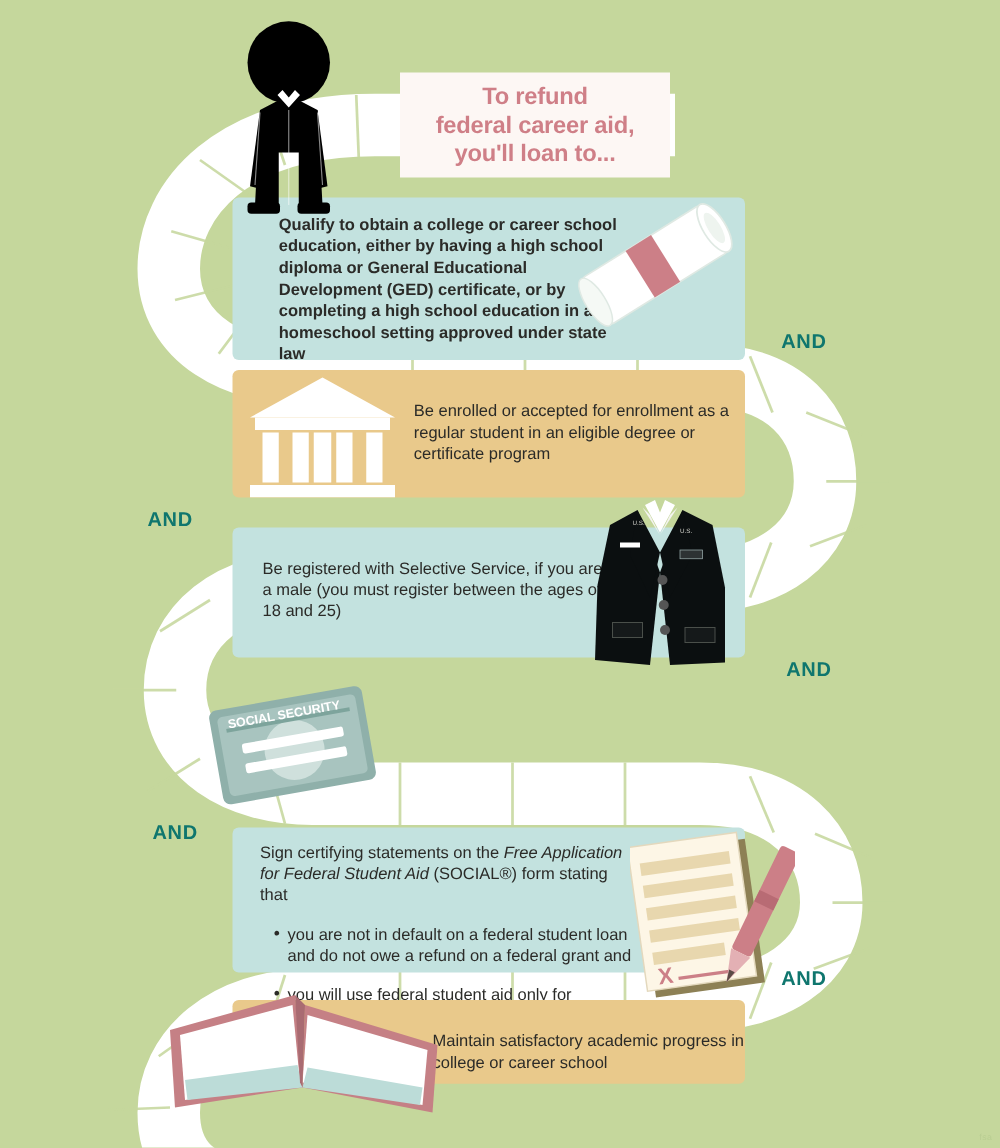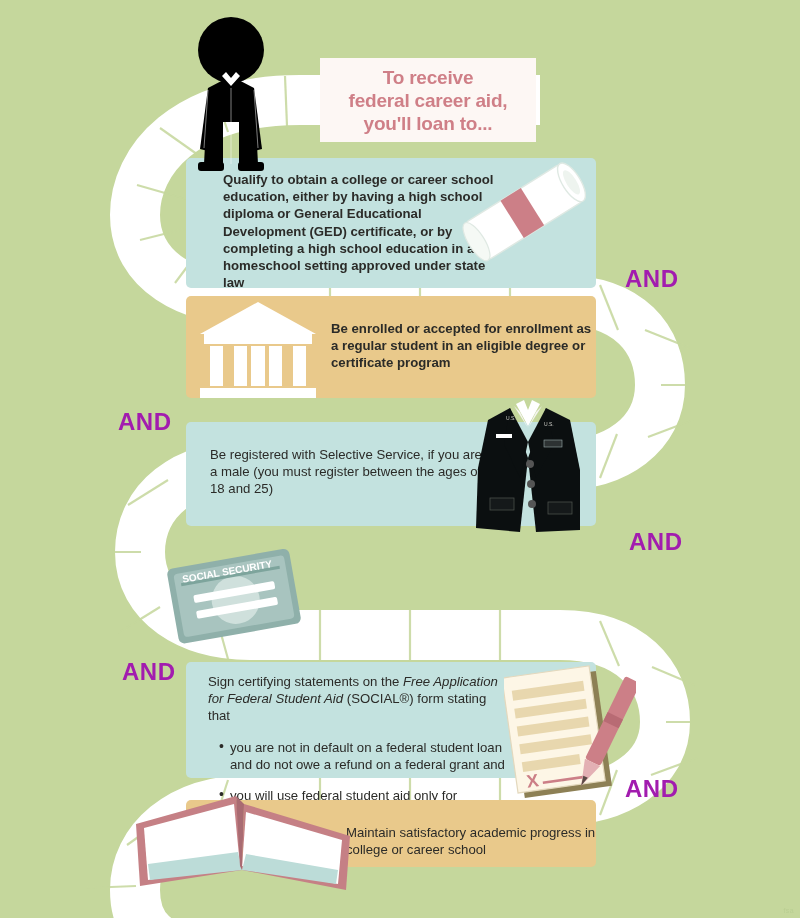--- a/index.html
+++ b/index.html
@@ -48,21 +48,21 @@
   .bullets{margin:0;padding:0 0 0 13px;list-style:none;}
   .bullets li{position:relative;padding-left:9px;margin-top:14px;}
   .bullets li:before{
     content:"\2022";position:absolute;left:-2px;top:-1px;font-size:14px;color:#2b2b28;
   }
   .ital{font-style:italic;}
 
   
   .and{
     position:absolute;z-index:7;
-    color:#a21caf;font-weight:bold;font-size:24px;letter-spacing:0.5px;
+    color:#0f766e;font-weight:bold;font-size:16px;letter-spacing:0.5px;
   }
 
   
   .art{position:absolute;z-index:6;}
   .art svg{display:block;}
 
   .watermark{
     position:absolute;right:6px;bottom:4px;z-index:9;
     font-size:7px;color:#b9ce92;letter-spacing:0.4px;
   }
@@ -126,21 +126,21 @@
       <line x1="410" y1="775" x2="410" y2="825"></line>
       <line x1="320" y1="775" x2="320" y2="825"></line>
       <line x1="228" y1="780" x2="213" y2="827"></line>
       <line x1="165" y1="818" x2="127" y2="845"></line>
       <line x1="136" y1="886" x2="86" y2="888"></line>
     </g>
   </svg>
 
   <div class="title-card">
     <div class="t">
-      <span>To receive</span><br>
+      <span>To refund</span><br>
       <span>federal career aid,</span><br>
       <span>you'll loan to...</span>
     </div>
   </div>
 
   <div class="art" style="left:178px;top:14px;">
     <svg width="106" height="160" viewBox="0 0 106 160">
       <circle cx="53" cy="36" r="33" fill="#000"></circle>
       <path d="M53 62 L30 74 L26 150 L45 150 L45 108 L61 108 L61 150 L80 150 L76 74 Z" fill="#000"></path>
       <path d="M30 74 L22 135 L34 138 L40 80 Z" fill="#000"></path>
@@ -167,21 +167,21 @@
         <rect x="58" y="38" width="24" height="44" fill="#cc7f87"></rect>
         <ellipse cx="128" cy="60" rx="9" ry="22" fill="#ffffff" stroke="#dfe9e3" stroke-width="1.4"></ellipse>
         <ellipse cx="128" cy="60" rx="5" ry="14" fill="#eef4ef"></ellipse>
         <ellipse cx="16" cy="60" rx="8" ry="22" fill="#f5f9f5" stroke="#dfe9e3" stroke-width="1.2"></ellipse>
       </g>
     </svg>
   </div>
 
   <div class="panel tan" style="left:186px;top:296px;width:410px;height:102px;">
     <div class="body"></div>
-    <div class="txt" style="left:145px;top:24px;width:270px;font-weight:bold;">Be enrolled or accepted for enrollment as a regular student in an eligible degree or certificate program</div>
+    <div class="txt" style="left:145px;top:24px;width:270px;">Be enrolled or accepted for enrollment as a regular student in an eligible degree or certificate program</div>
   </div>
   <div class="art" style="left:196px;top:300px;">
     <svg width="124" height="98" viewBox="0 0 124 98">
       <polygon points="62,2 120,34 4,34" fill="#ffffff"></polygon>
       <rect x="8" y="34" width="108" height="10" fill="#ffffff"></rect>
       <rect x="14" y="46" width="13" height="40" fill="#ffffff"></rect>
       <rect x="38" y="46" width="13" height="40" fill="#ffffff"></rect>
       <rect x="73" y="46" width="13" height="40" fill="#ffffff"></rect>
       <rect x="97" y="46" width="13" height="40" fill="#ffffff"></rect>
       <rect x="55" y="46" width="14" height="40" fill="#ffffff"></rect>

